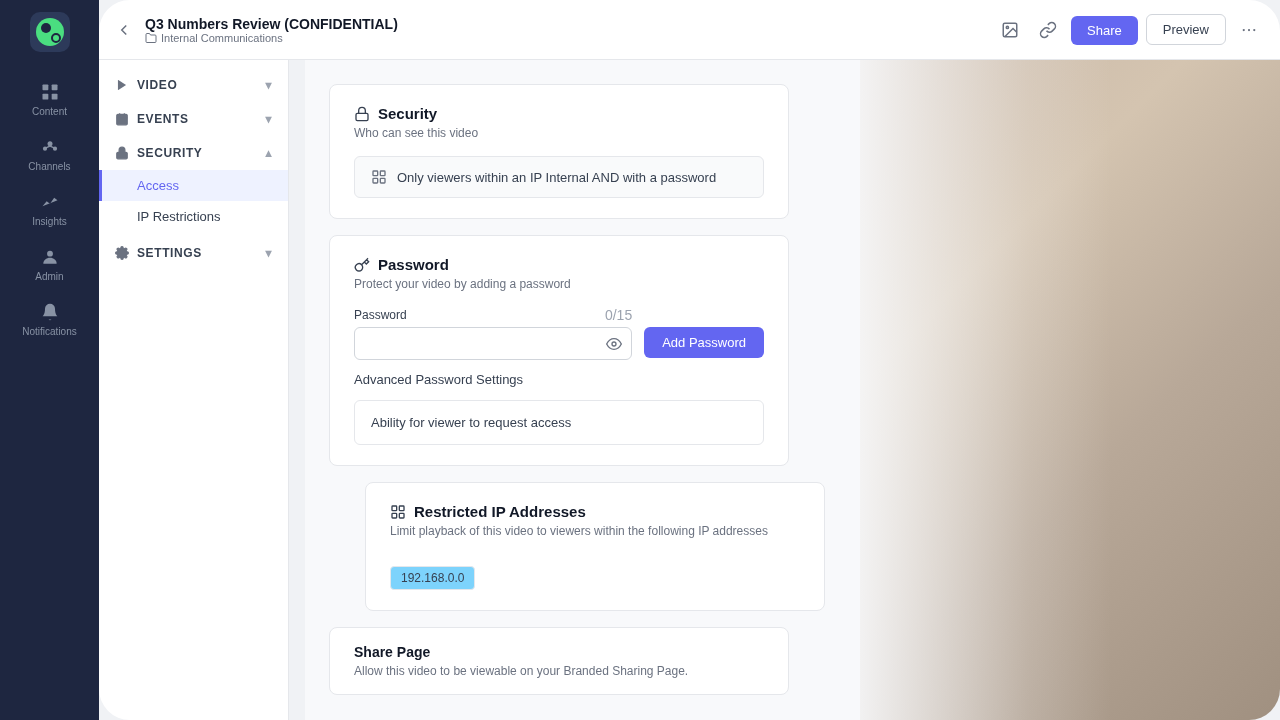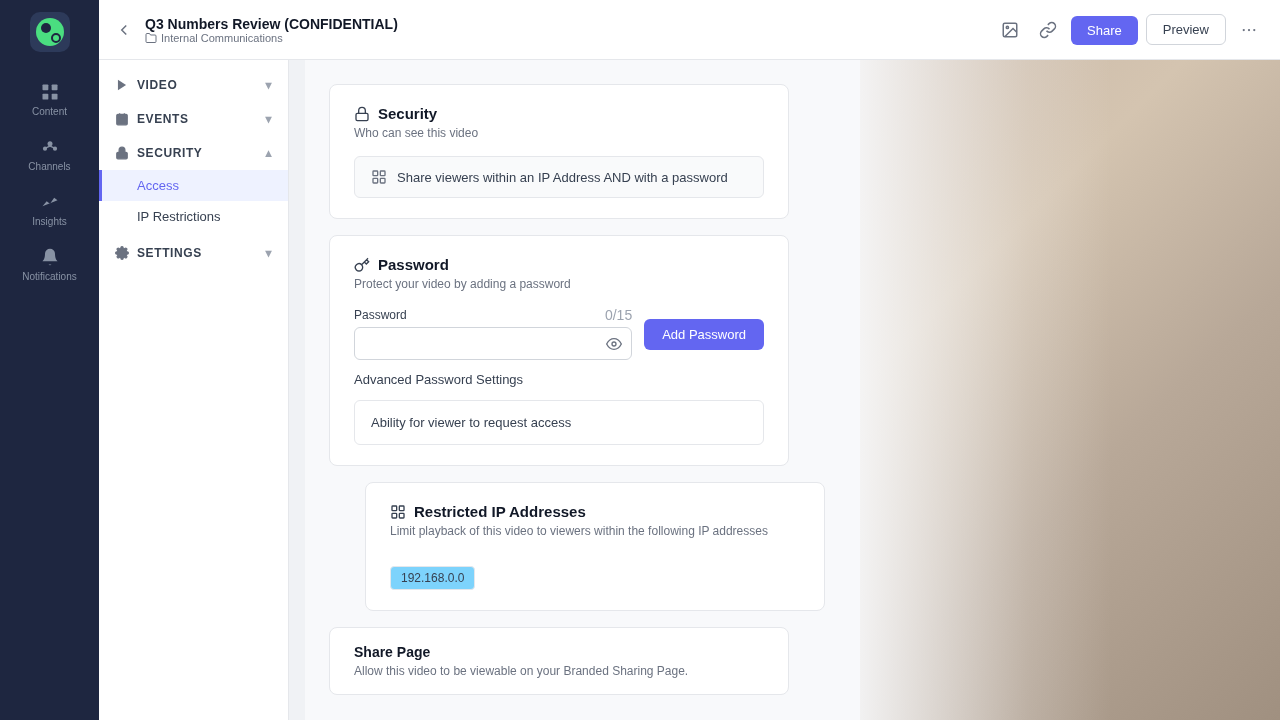--- a/index.html
+++ b/index.html
@@ -57,20 +57,21 @@
     }
     .sidebar-item svg { width: 20px; height: 20px; fill: currentColor; }
     .sidebar-item span { font-size: 10px; }
 
     
     .main-area {
       flex: 1;
       display: flex;
       flex-direction: column;
       overflow: hidden;
+      border-radius: 31px;
     }
     .top-bar {
       background: #fff;
       border-bottom: 1px solid #e5e7eb;
       display: flex;
       align-items: center;
       padding: 0 16px;
       height: 60px;
       gap: 12px;
     }
@@ -262,21 +263,21 @@
     .btn-add-password {
       background: #6366f1;
       color: #fff;
       border: none;
       padding: 8px 18px;
       border-radius: 6px;
       font-size: 13px;
       font-weight: 500;
       cursor: pointer;
       white-space: nowrap;
-      margin-top: 12px;
+      margin-top: 20px;
     }
 
     .adv-link {
       display: inline-block;
       margin-top: 12px;
       font-size: 13px;
       color: #374151;
       font-weight: 500;
       cursor: pointer;
       text-decoration: none;
@@ -368,20 +369,27 @@
   </div>
 
   <div class="sidebar-item">
     <svg viewBox="0 0 24 24">
         <polyline points="3,17 8,11 12,14 17,7 21,10"></polyline>
         <line x1="3" y1="20" x2="21" y2="20"></line>
       </svg>
     <span>Insights</span>
   </div>
 
+  <div class="sidebar-item">
+    <svg viewBox="0 0 24 24">
+        <circle cx="12" cy="8" r="3.5"></circle>
+        <path d="M4 20c0-4 3.6-7 8-7s8 3 8 7"></path>
+      </svg>
+    <span>Admin</span>
+  </div>
 
   <div class="sidebar-item">
     <svg viewBox="0 0 24 24">
         <path d="M18 8A6 6 0 0 0 6 8c0 7-3 9-3 9h18s-3-2-3-9"></path>
         <path d="M13.73 21a2 2 0 0 1-3.46 0"></path>
       </svg>
     <span>Notifications</span>
   </div>
 </div>
 
@@ -507,21 +515,21 @@
           <span>Security</span>
         </div>
         <div class="section-subtitle">Who can see this video</div>
         <div class="info-box">
           <svg viewBox="0 0 24 24">
             <rect x="3" y="3" width="7" height="7" rx="1"></rect>
               <rect x="14" y="3" width="7" height="7" rx="1"></rect>
               <rect x="3" y="14" width="7" height="7" rx="1"></rect>
               <rect x="14" y="14" width="7" height="7" rx="1"></rect>
           </svg>
-          <span>Share viewers within an IP Address AND with a password</span>
+          <span>Only viewers within an IP Internal AND with a password</span>
         </div>
       </div>
 
       <div class="section-card" style="position:relative;z-index:1;max-width:460px;">
         <div class="section-title">
           <svg viewBox="0 0 24 24" fill="none" stroke="#374151" stroke-width="2">
             <path d="M21 2l-2 2m-7.61 7.61a5.5 5.5 0 1 1-7.778 7.778 5.5 5.5 0 0 1 7.777-7.777zm0 0L15.5 7.5m0 0l3 3L22 7l-3-3m-3.5 3.5L19 4"></path>
           </svg>
           <span>Password</span>
         </div>

